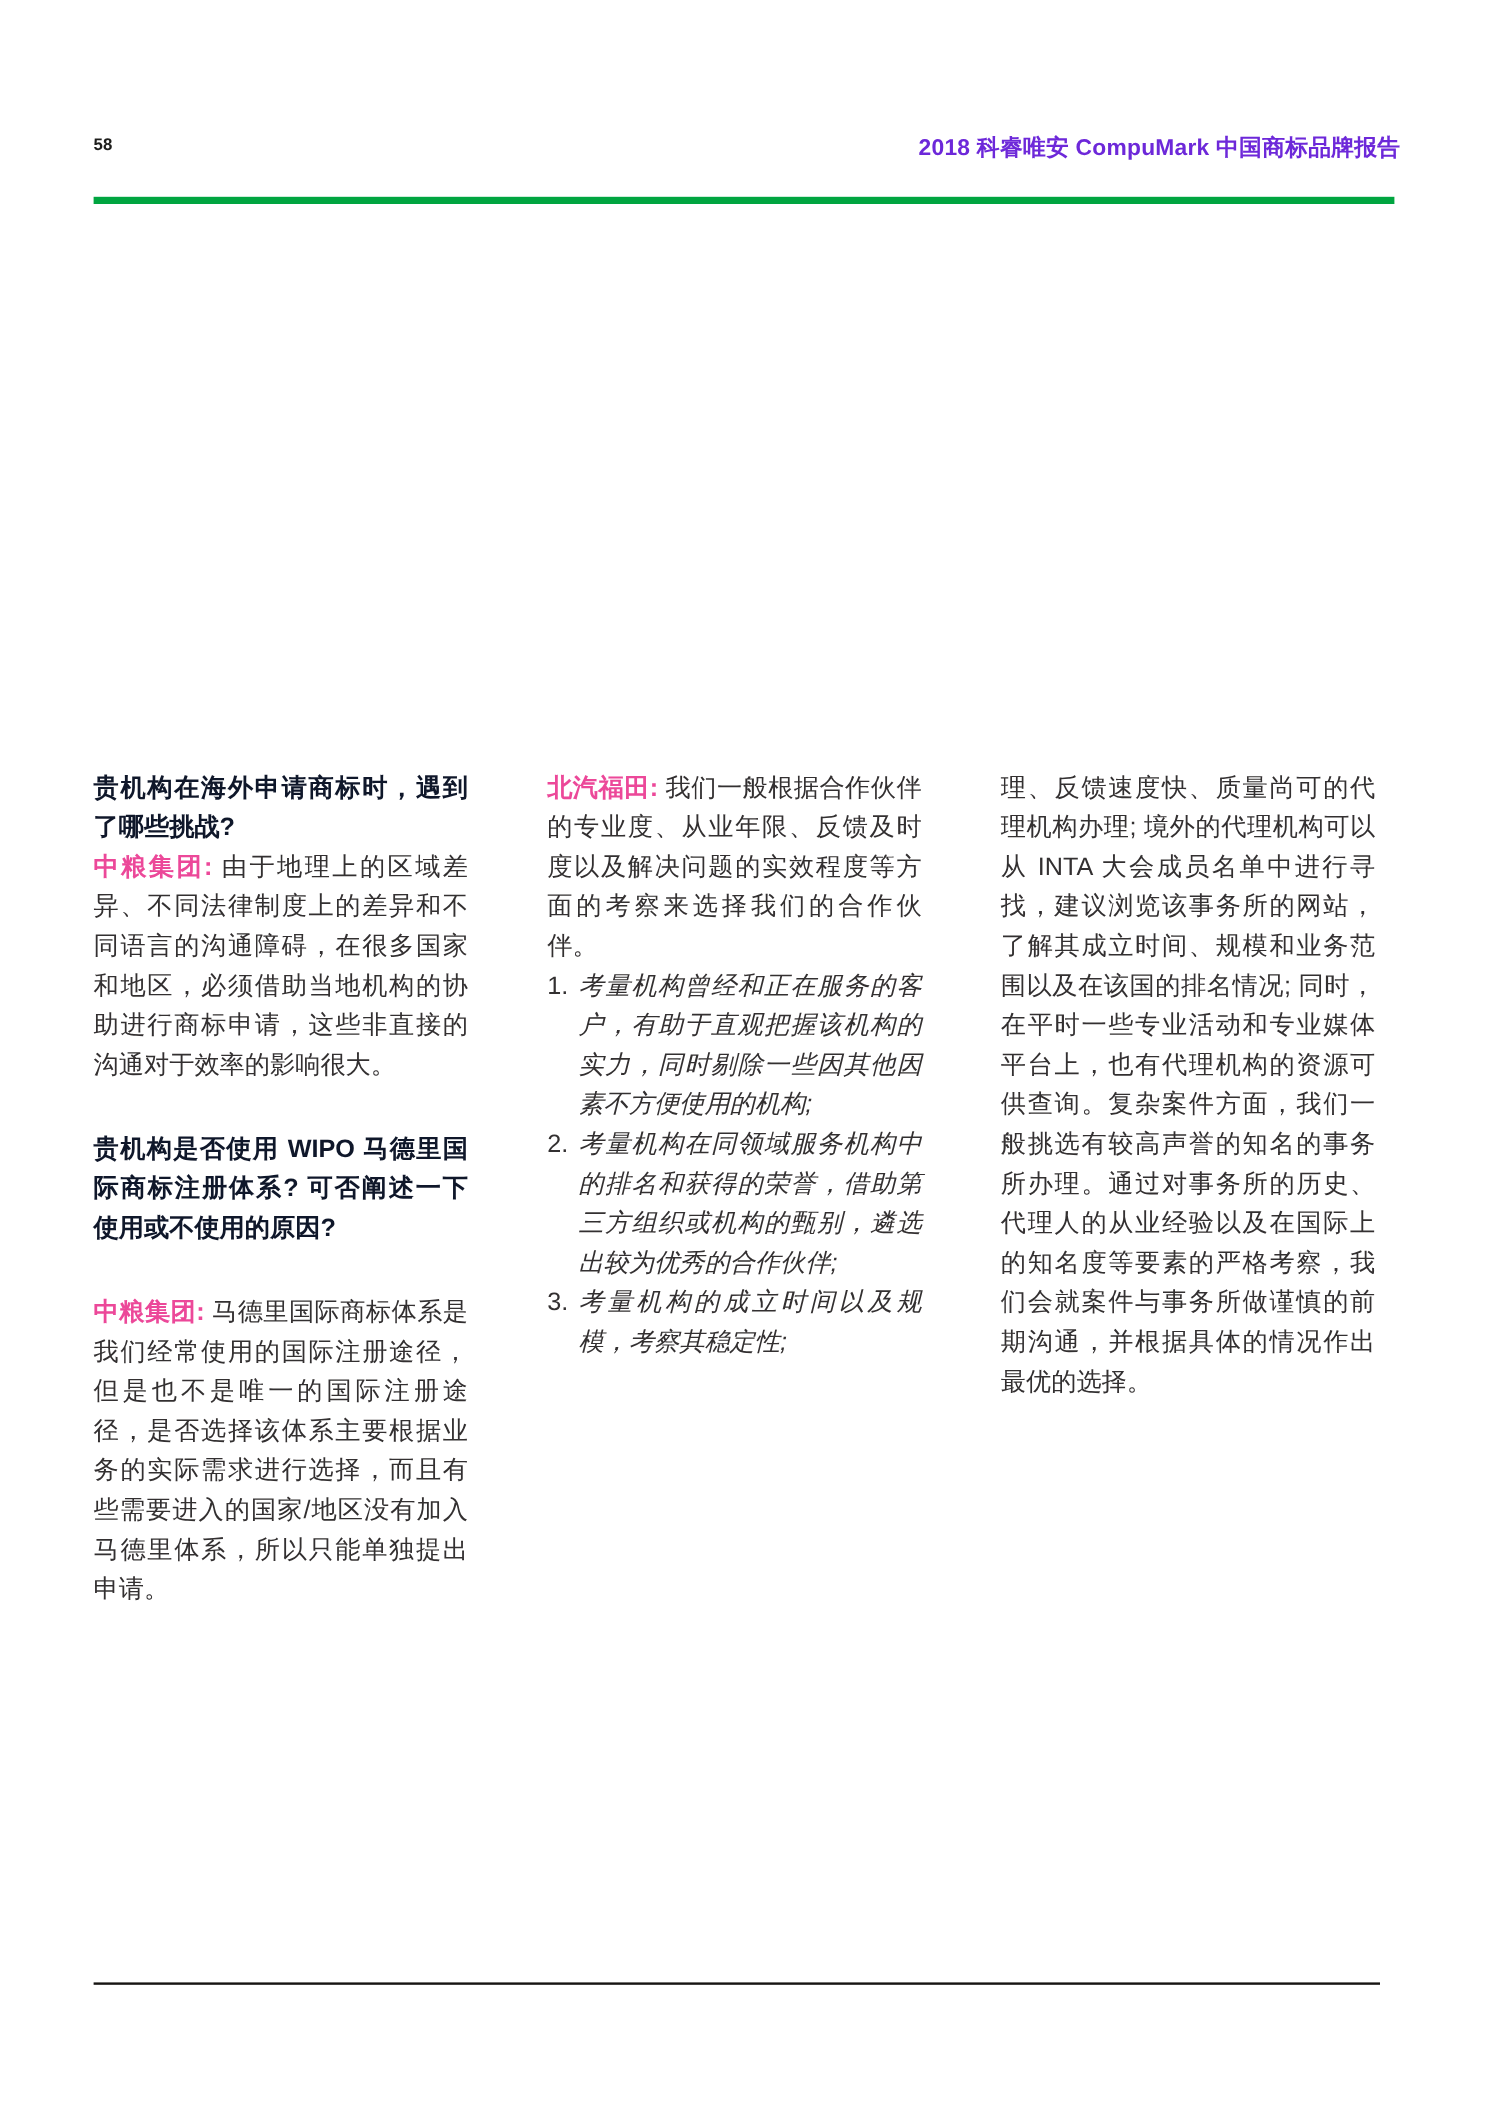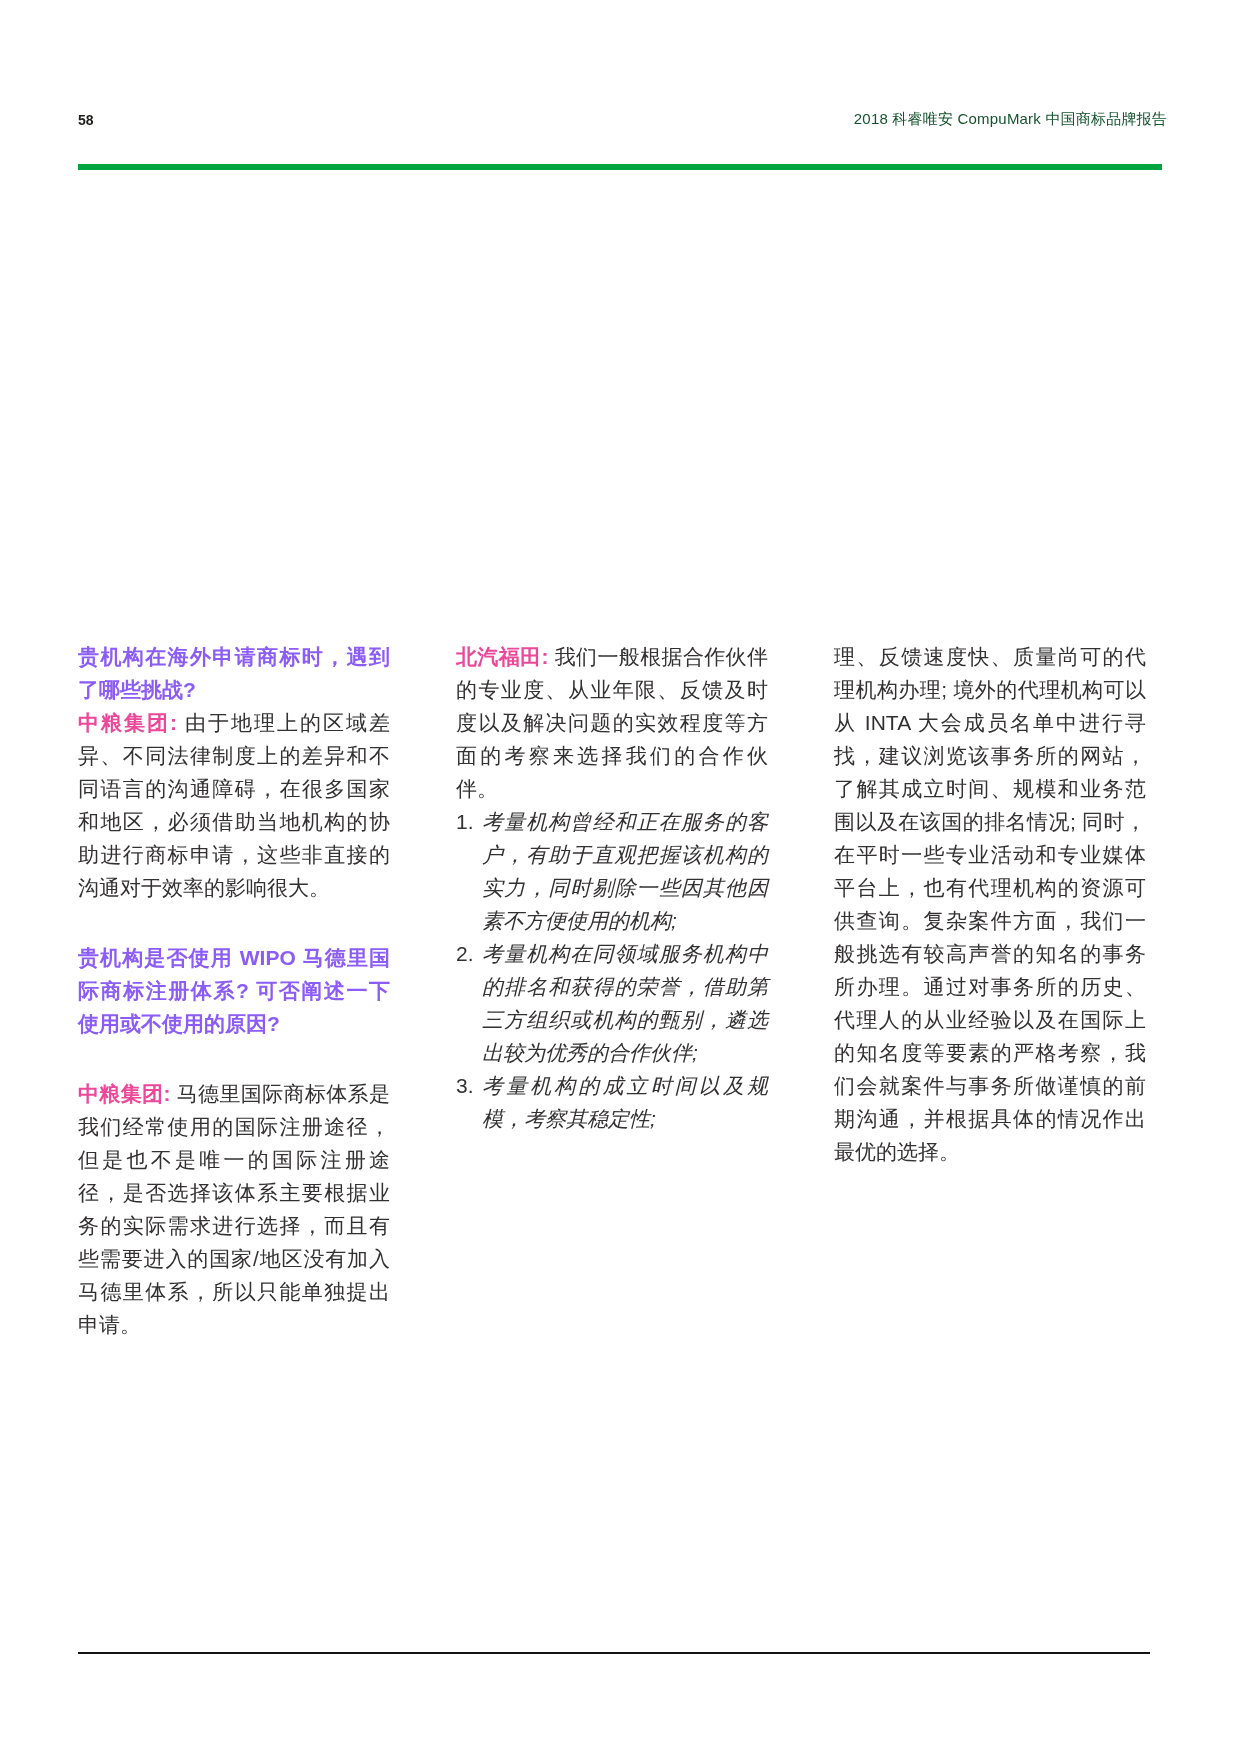--- a/index.html
+++ b/index.html
@@ -14,38 +14,38 @@
     overflow:hidden;
     padding-left:31px;
   }
   
   .page-num{
     position:absolute;left:78px;top:112px;
     font-size:14px;font-weight:bold;color:#1d1d1b;
   }
   .header-title{
     position:absolute;right:78px;top:110px;
-    font-size:15px;font-weight:normal;color:#14532d;
+    font-size:19px;font-weight:bold;color:#6d28d9;
     letter-spacing:0.2px;
   }
   .rule-green{
     position:absolute;left:78px;top:164px;
     width:1084px;height:6px;background:#00a540;
   }
   
   .columns{
     position:absolute;left:78px;top:640px;
     width:1068px;
     display:flex;gap:66px;
   }
   .col{width:312px;flex:none;}
   .qh{
     margin:0;
     font-size:21px;line-height:33px;font-weight:bold;
-    color:#8b5cf6;
+    color:#0f172a;
     text-align:justify;text-justify:inter-ideograph;
   }
   .para{
     margin:0;
     font-size:21px;line-height:33px;
     color:#333031;
     text-align:justify;text-justify:inter-ideograph;
   }
   .spk{color:#ec4899;font-weight:bold;}
   .mt{margin-top:37px;}

